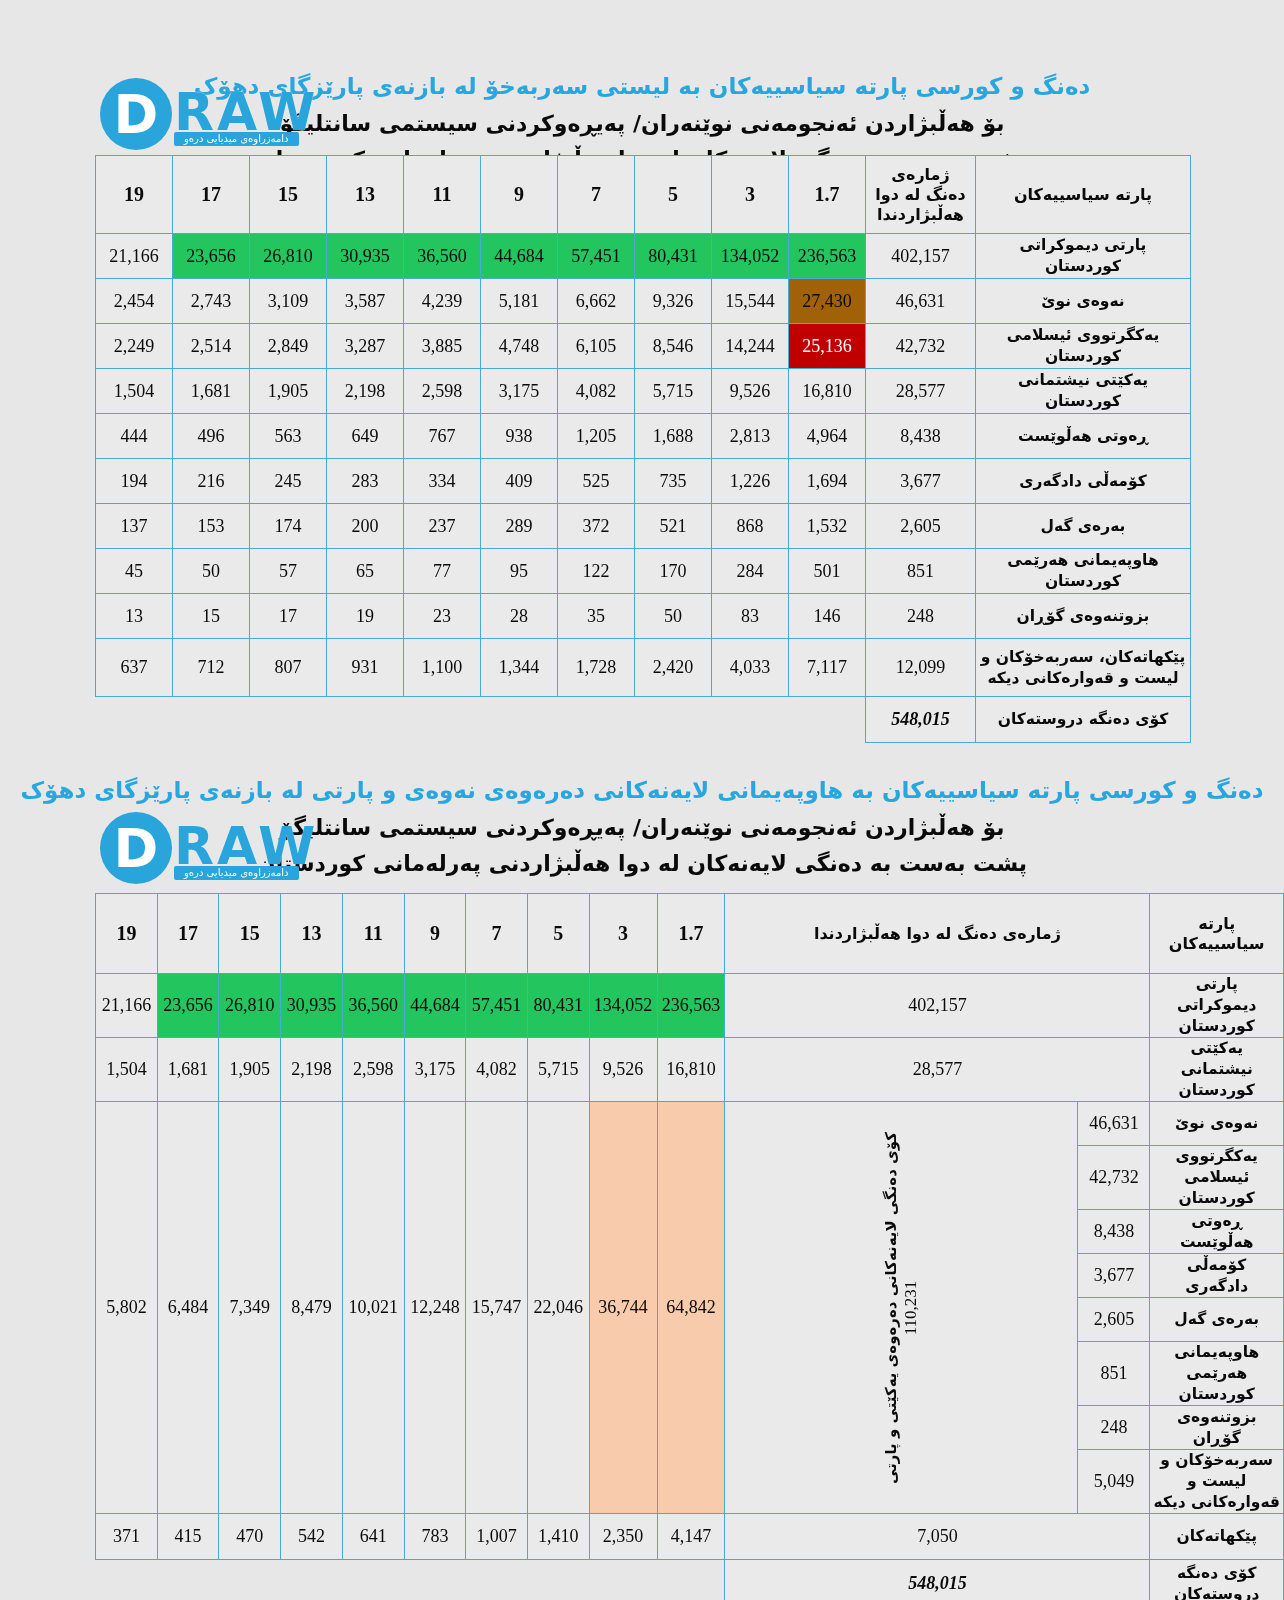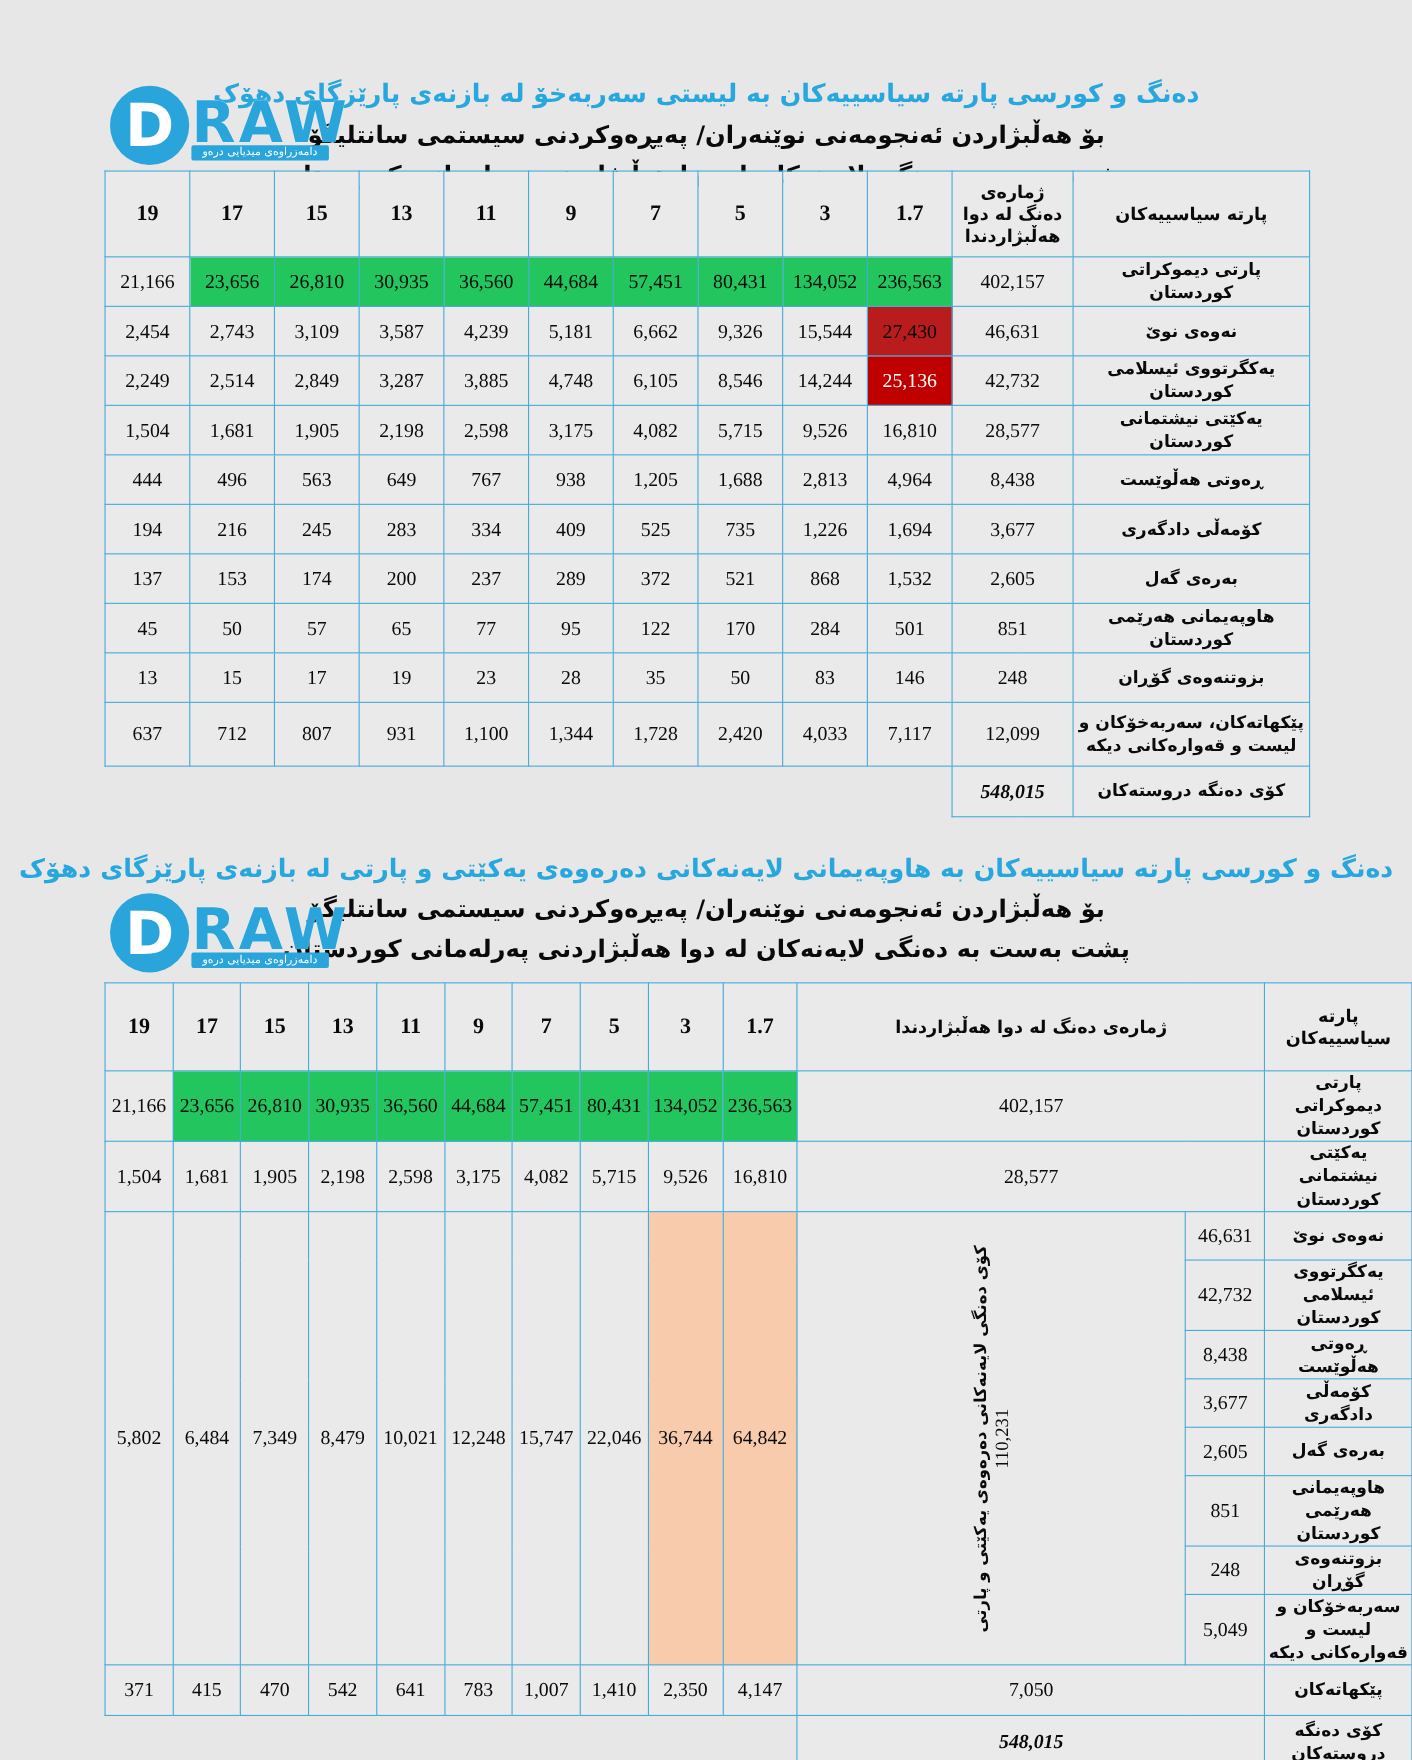--- a/index.html
+++ b/index.html
@@ -26,21 +26,21 @@
   table{border-collapse:collapse;table-layout:fixed;direction:rtl;position:absolute;left:95px;}
   td,th{border:1.5px solid #45abda;background:#eaeaea;padding:0 3px;text-align:center;
     vertical-align:middle;color:#0a0a0a;}
   th.party-h,th.votes-h{font-weight:bold;font-size:16px;line-height:20px;}
   th.div-h{font-family:"Liberation Serif","DejaVu Serif",serif;font-weight:bold;font-size:20px;}
   td.party{font-weight:bold;font-size:15.5px;line-height:21px;}
   td.val,td.total,td.subtotal{font-family:"Liberation Serif","DejaVu Serif",serif;font-size:18px;}
   td.grand{font-weight:bold;font-style:italic;}
   td.ghost{border:none;background:transparent;}
   .hl-yellow{background:#22c55e;}
-  .hl-orange{background:#b91c1c;}
+  .hl-orange{background:#a16207;}
   .hl-red{background:#c00000;color:#ffffff;}
   .hl-peach{background:#f8cbad;}
 
   #table1{top:155px;}
   #table1 thead tr{height:78px;}
   #table1 tbody tr{height:45px;}
   #table1 tr.tall{height:58px;}
   #table1 tr.total-row{height:46px;}
 
   #table2{top:893px;}
@@ -254,21 +254,21 @@
         </tr>
         <tr class="total-row">
           <td class="party">کۆی دەنگە دروستەکان</td>
           <td class="total grand" colspan="2">548,015</td>
           <td class="ghost" colspan="10"></td>
         </tr>
       </tbody>
   </table>
 
   <div class="title-wrap" style="top:770px;">
-    <div class="t-blue">دەنگ و کورسی پارتە سیاسییەکان بە هاوپەیمانی لایەنەکانی دەرەوەی یەکێتی و پارتی لە بازنەی پارێزگای دهۆک</div>
+    <div class="t-blue">دەنگ و کورسی پارتە سیاسییەکان بە هاوپەیمانی لایەنەکانی دەرەوەی نەوەی و پارتی لە بازنەی پارێزگای دهۆک</div>
     <div class="t-black">بۆ هەڵبژاردن ئەنجومەنی نوێنەران/ پەیڕەوکردنی سیستمی سانتلیگۆ</div>
     <div class="t-black">پشت بەست بە دەنگی لایەنەکان لە دوا هەڵبژاردنی پەرلەمانی کوردستان</div>
   </div>
 
   <div class="logo" style="top:812px;left:100px;">
     <div class="logo-circle">
       <span>D</span>
     </div>
     <div class="logo-right">
       <div class="logo-raw">RAW</div>

